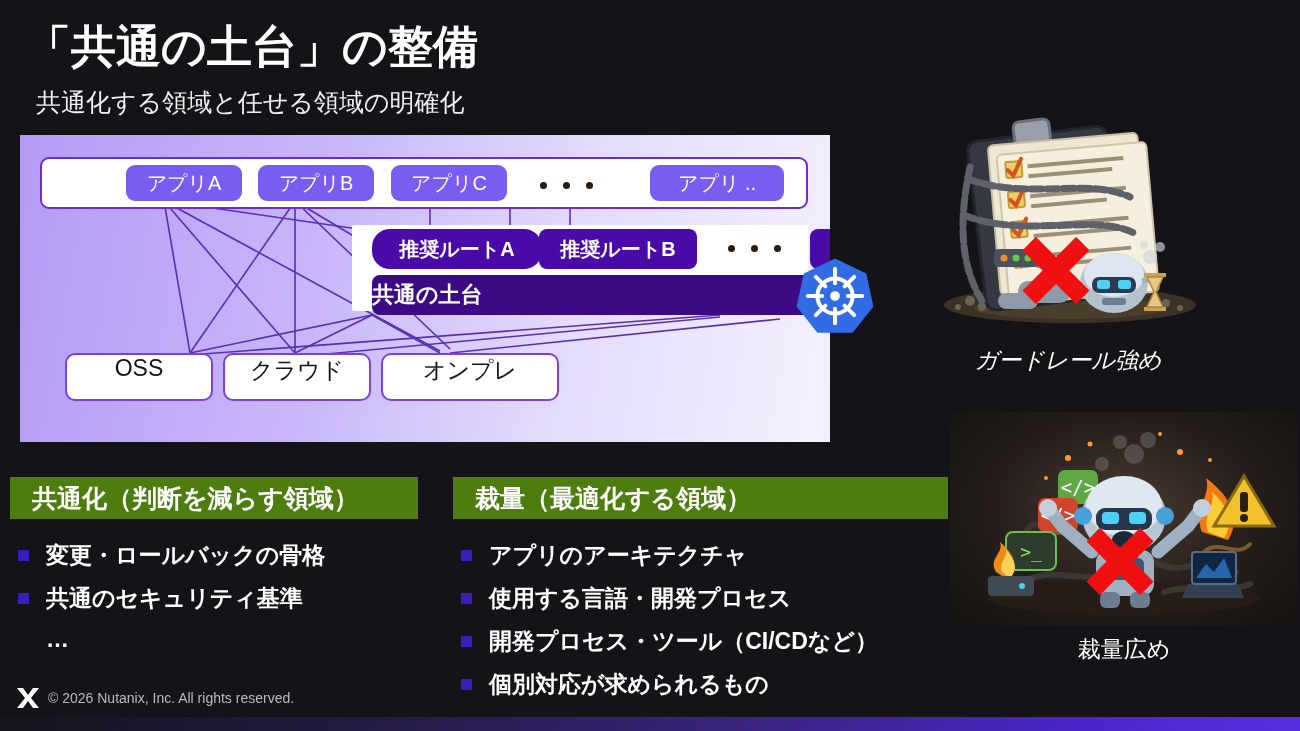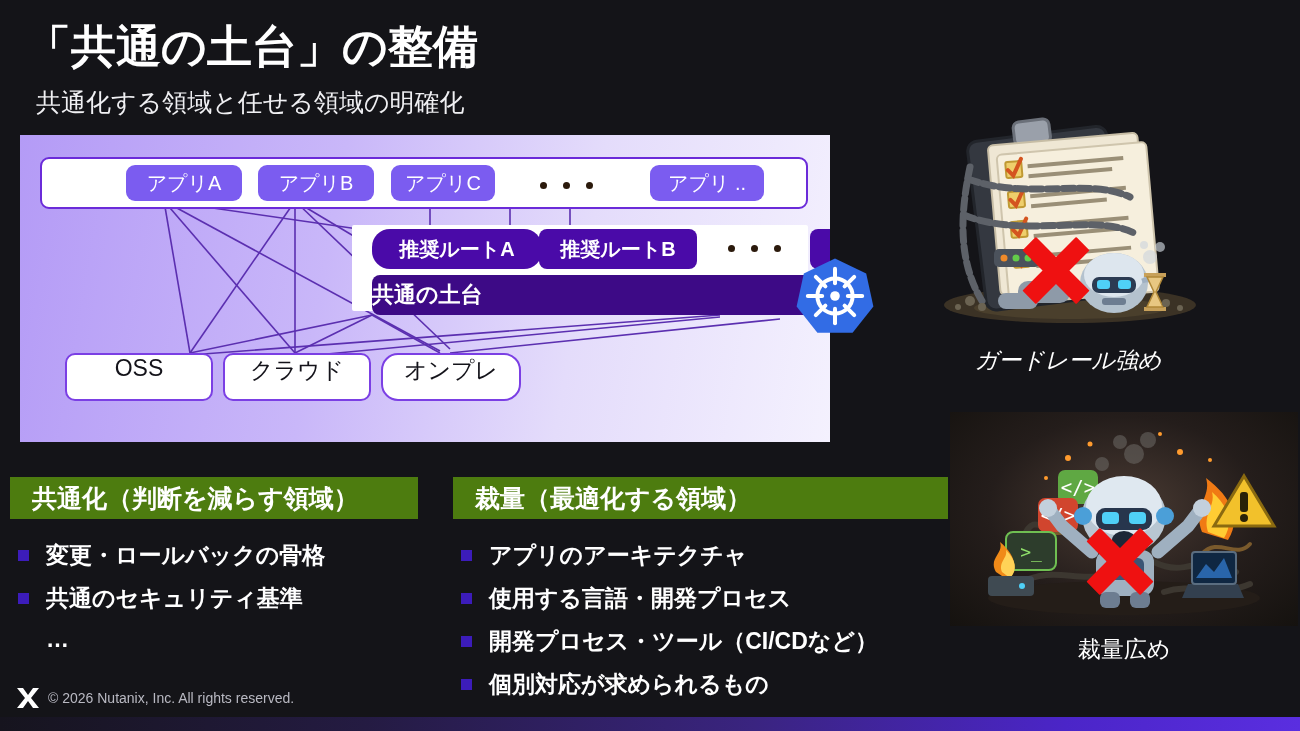--- a/index.html
+++ b/index.html
@@ -174,24 +174,24 @@
       </g>
     </svg>
 
     <div class="white-panel" id="apps-panel"></div>
     <div class="chip app-chip" style="left:106px; width:116px;">
       <span>アプリA</span>
     </div>
     <div class="chip app-chip" style="left:238px; width:116px;">
       <span>アプリB</span>
     </div>
-    <div class="chip app-chip" style="left:371px; width:104px;">
+    <div class="chip app-chip" style="left:371px; width:116px;">
       <span>アプリC</span>
     </div>
-    <div class="chip app-chip" style="left:630px; width:114px;">
+    <div class="chip app-chip" style="left:630px; width:134px;">
       <span>アプリ ..</span>
     </div>
     <div class="ellipsis-dots" style="left:520px; top:47px;">
       <span></span>
         <span></span>
         <span></span>
     </div>
 
     <div class="white-panel" id="routes-panel"></div>
     <div class="chip route-chip" style="left:352px; width:170px;border-radius:18px;">
@@ -210,21 +210,21 @@
     <div id="foundation-bar">
       <span>共通の土台</span>
     </div>
 
     <div class="infra-chip" style="left:45px; width:148px;">
       <span>OSS</span>
     </div>
     <div class="infra-chip" style="left:203px; width:148px;">
       <span>クラウド</span>
     </div>
-    <div class="infra-chip" style="left:361px; width:140px;border-radius:17px;">
+    <div class="infra-chip" style="left:361px; width:178px;">
       <span>オンプレ</span>
     </div>
   </div>
 
   <svg id="k8s" viewBox="0 0 100 100">
     <polygon points="50,3 89,22 98,63 72,96 28,96 2,63 11,22" fill="#326ce5"></polygon>
     <g fill="none" stroke="#ffffff" stroke-width="5" stroke-linecap="round">
       <circle cx="50" cy="50" r="22"></circle>
       <line x1="50" y1="16" x2="50" y2="34"></line>
       <line x1="50" y1="66" x2="50" y2="84"></line>

